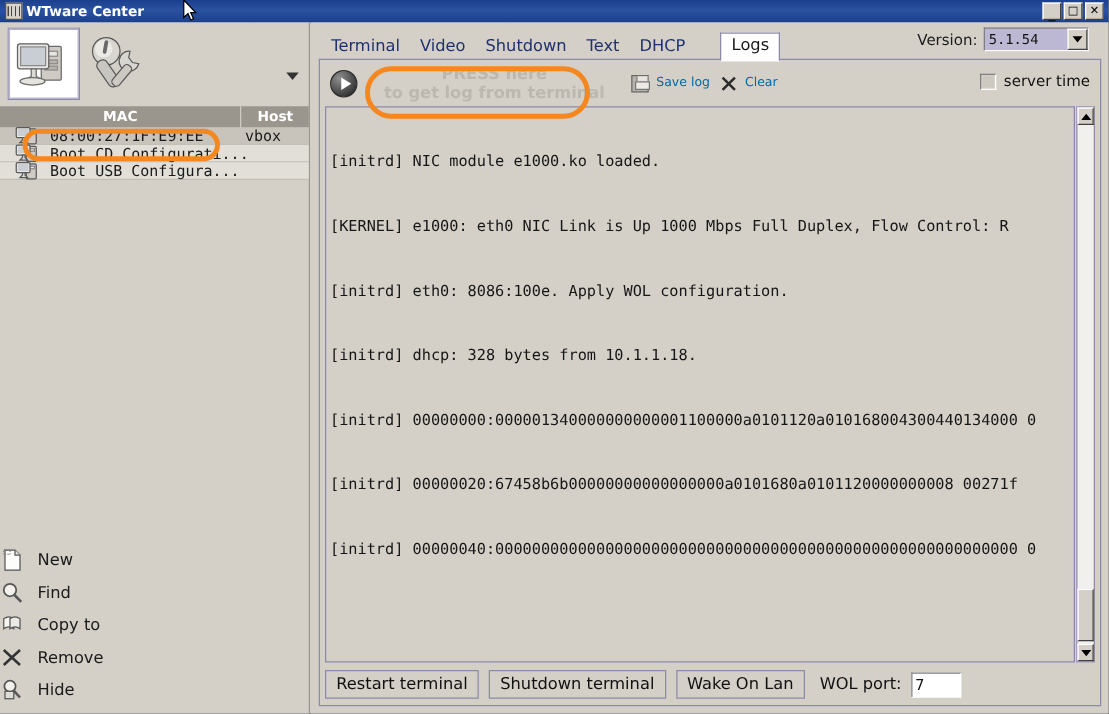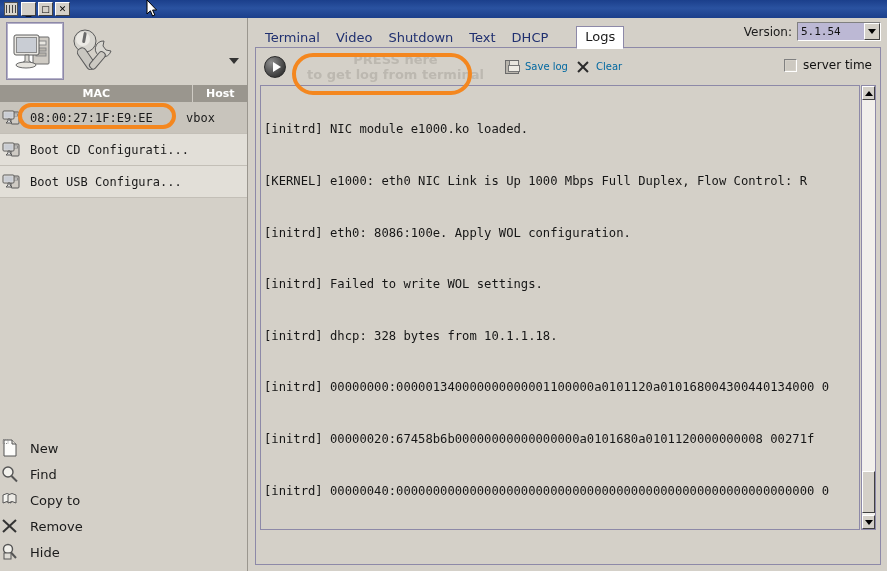--- a/index.html
+++ b/index.html
@@ -121,22 +121,22 @@
     text-align: center;
     line-height: 17px;
     cursor: pointer;
   }
   .col-mac { width: 224px; border-right: 1px solid #cfcbc4; }
   .col-host { width: 62px; }
   .term-list { }
   .term-row {
     display: flex;
     align-items: center;
-    height: 32px;
-    padding-left: 2px;
+    height: 14px;
+    padding-left: 12px;
     border-bottom: 1px solid #c3bfb7;
     cursor: pointer;
     font-family: "DejaVu Sans Mono", monospace;
     font-size: 12px;
     color: #1a1a1a;
   }
   .term-row.alt { background: #e2dfd8; }
   .term-row.sel { background: #c8c4bc; }
   .pc-icon { width: 20px; height: 18px; flex: none; margin-right: 4px; position: relative; }
   .term-mac { width: 160px; padding-left: 4px; white-space: nowrap; }
@@ -190,21 +190,21 @@
   .tab.active {
     background: #ffffff;
     border: 1px solid #8d89a8;
     border-bottom: 1px solid #ffffff;
     color: #1a1a1a;
     z-index: 3;
     margin-left: 20px;
   }
   .version-box {
     position: absolute;
-    right: 6px; top: 4px;
+    right: 16px; top: 4px;
     display: flex;
     align-items: center;
     gap: 5px;
     font-size: 12px;
     color: #1a1a1a;
     font-family: "DejaVu Sans", sans-serif;
   }
   .version-select {
     width: 84px; height: 19px;
     display: flex;
@@ -451,20 +451,21 @@
     pointer-events: none;
   }
 </style>
 </head>
 <body>
 
 <div id="app">
 
   <div class="titlebar">
     <div class="titlebar-icon"></div>
+    <div class="titlebar-title">WTware Center</div>
     <div class="winbtns">
       <div class="winbtn min">
           <span>_</span>
         </div>
       <div class="winbtn">
           <span>□</span>
         </div>
       <div class="winbtn">
           <span>✕</span>
         </div>
@@ -637,21 +638,20 @@
         <div class="servertime">
           <span class="chk"></span>
           <span>server time</span>
         </div>
       </div>
 
       <div class="logbox">
         <div>[initrd] NIC module e1000.ko loaded.</div>
         <div>[KERNEL] e1000: eth0 NIC Link is Up 1000 Mbps Full Duplex, Flow Control: R</div>
         <div>[initrd] eth0: 8086:100e. Apply WOL configuration.</div>
-        <div>[initrd] Failed to write WOL settings.</div>
         <div>[initrd] dhcp: 328 bytes from 10.1.1.18.</div>
         <div>[initrd] 00000000:000001340000000000001100000a0101120a010168004300440134000 0</div>
         <div>[initrd] 00000020:67458b6b00000000000000000a0101680a0101120000000008 00271f</div>
         <div>[initrd] 00000040:000000000000000000000000000000000000000000000000000000000 0</div>
         
         
         
         
         
         
@@ -673,20 +673,27 @@
       <div class="scrollbar">
         <div class="sb-btn up">
             <i></i>
           </div>
         <div class="sb-thumb"></div>
         <div class="sb-btn down">
             <i></i>
           </div>
       </div>
 
+      <div class="btnbar">
+        <div class="btn">Restart terminal</div>
+        <div class="btn">Shutdown terminal</div>
+        <div class="btn">Wake On Lan</div>
+        <span class="wol-label">WOL port:</span>
+        <div class="wol-input">7</div>
+      </div>
     </div>
   </div>
 
   <div class="annot" id="annot-press"></div>
   <div class="annot" id="annot-mac"></div>
 
   <svg class="cursor" viewBox="0 0 12 18">
     <path d="M1 0 L1 14 L4.4 10.8 L6.6 16 L8.8 15 L6.6 10 L10.6 10 Z" fill="#ffffff" stroke="#000" stroke-width="1"></path>
   </svg>
 

